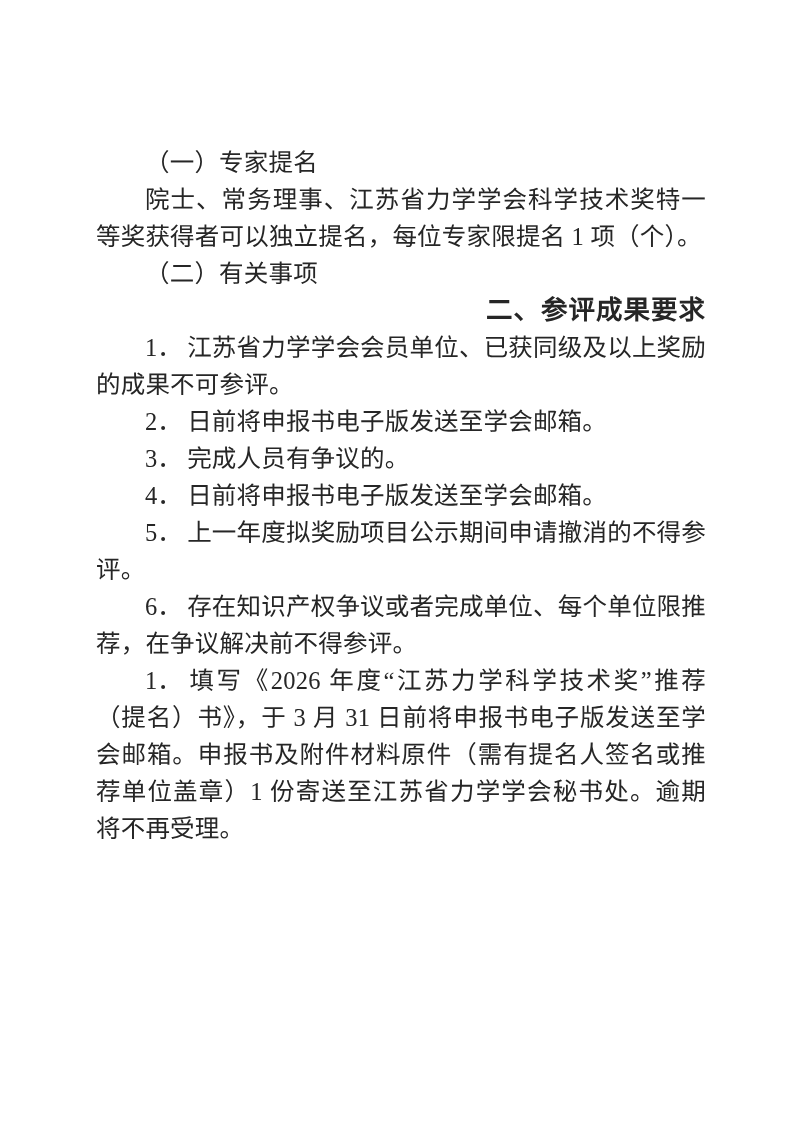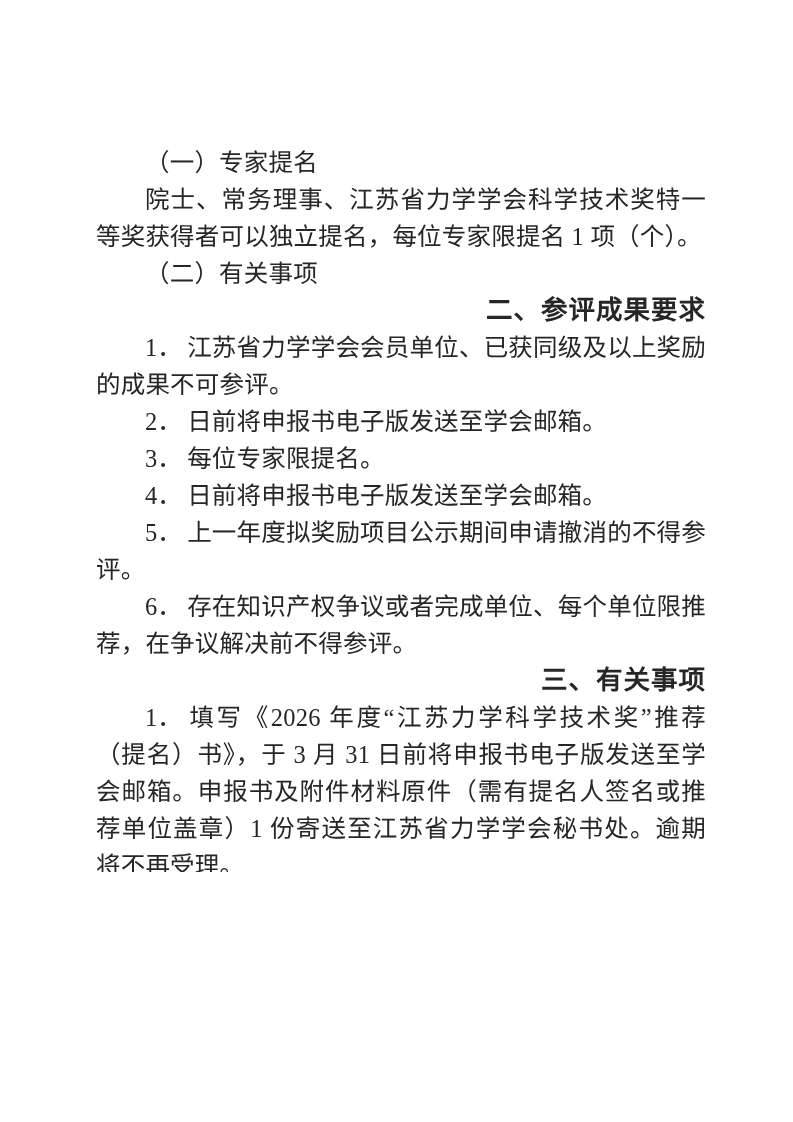--- a/index.html
+++ b/index.html
@@ -60,27 +60,26 @@
 
     <p class="para indent">（二）有关事项</p>
 
 
     <p class="para heading">二、参评成果要求</p>
 
     <p class="para indent"><span class="num">1．</span><span>江苏省力学学会会员单位、已获同级及以上奖励的成果不可参评。</span></p>
 
     <p class="para indent"><span class="num">2．</span><span>日前将申报书电子版发送至学会邮箱。</span></p>
 
-    <p class="para indent"><span class="num">3．</span><span>每位专家限提名。</span></p>
+    <p class="para indent"><span class="num">3．</span><span>完成人员有争议的。</span></p>
 
     <p class="para indent"><span class="num">4．</span><span>日前将申报书电子版发送至学会邮箱。</span></p>
 
     <p class="para indent"><span class="num">5．</span><span>上一年度拟奖励项目公示期间申请撤消的不得参评。</span></p>
 
     <p class="para indent"><span class="num">6．</span><span>存在知识产权争议或者完成单位、每个单位限推荐，在争议解决前不得参评。</span></p>
 
 
-    <p class="para heading">三、有关事项</p>
 
     <p class="para indent"><span class="num">1．</span><span>填写《2026 年度“江苏力学科学技术奖”推荐（提名）书》，于 3 月 31 日前将申报书电子版发送至学会邮箱。申报书及附件材料原件（需有提名人签名或推荐单位盖章）1 份寄送至江苏省力学学会秘书处。逾期将不再受理。</span></p>
 
   </div>
 </div>
 
 </body></html>

